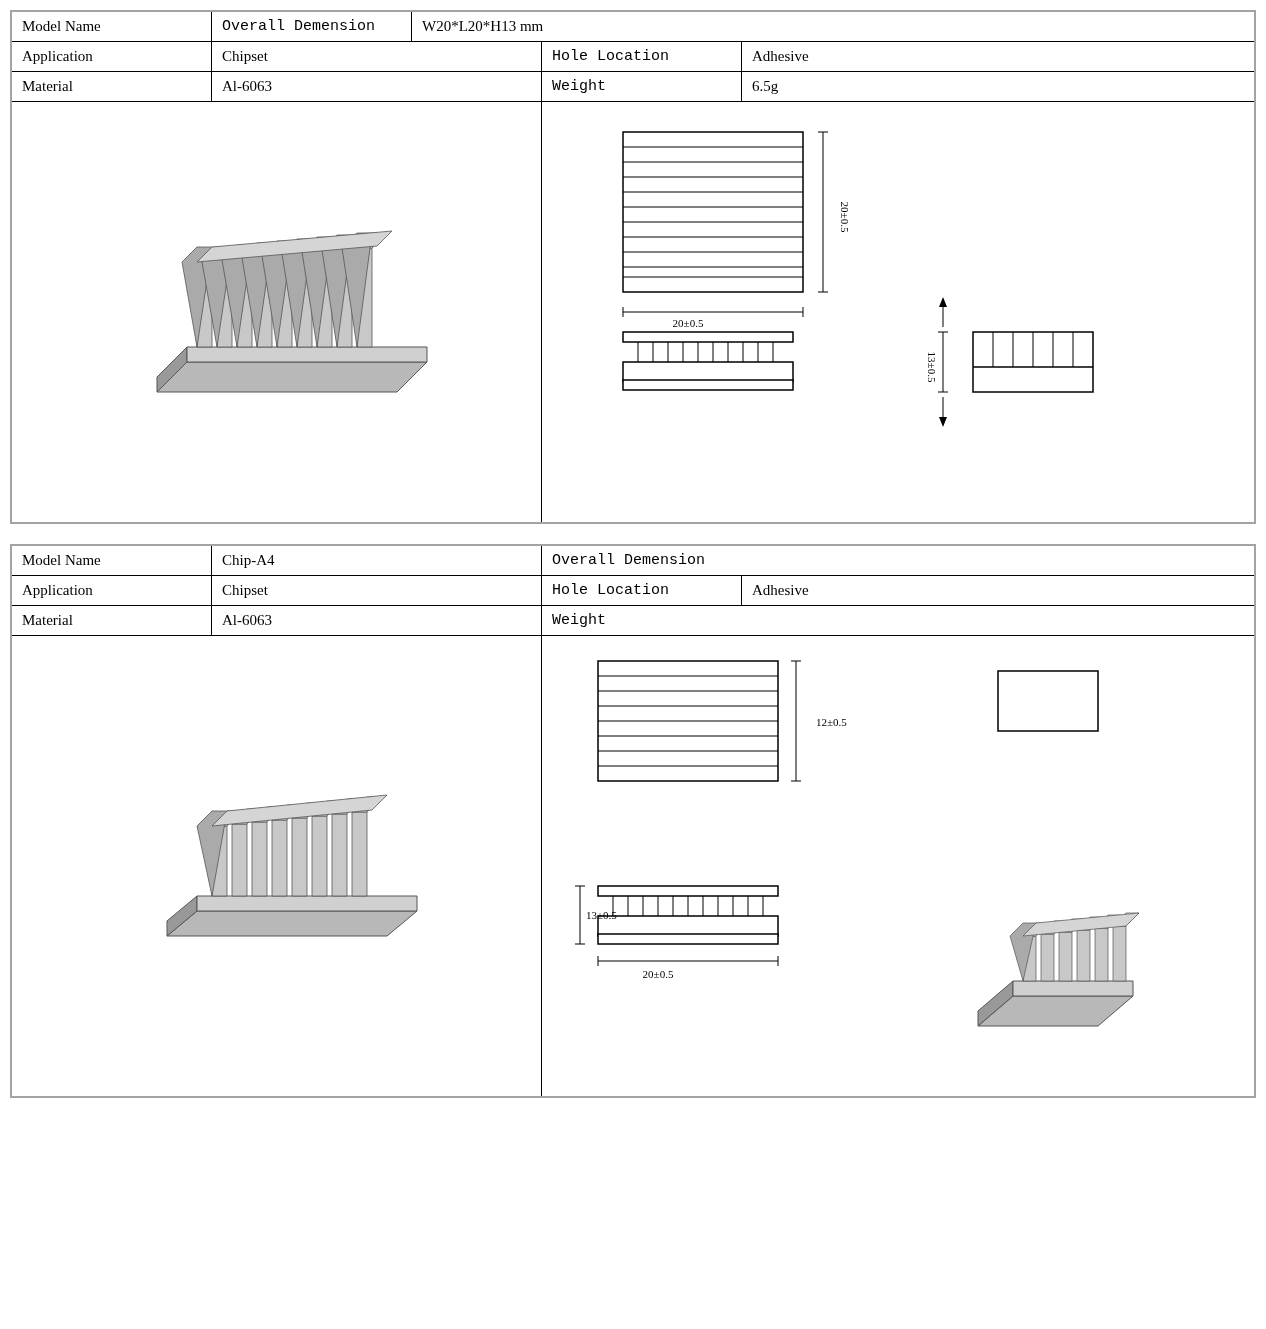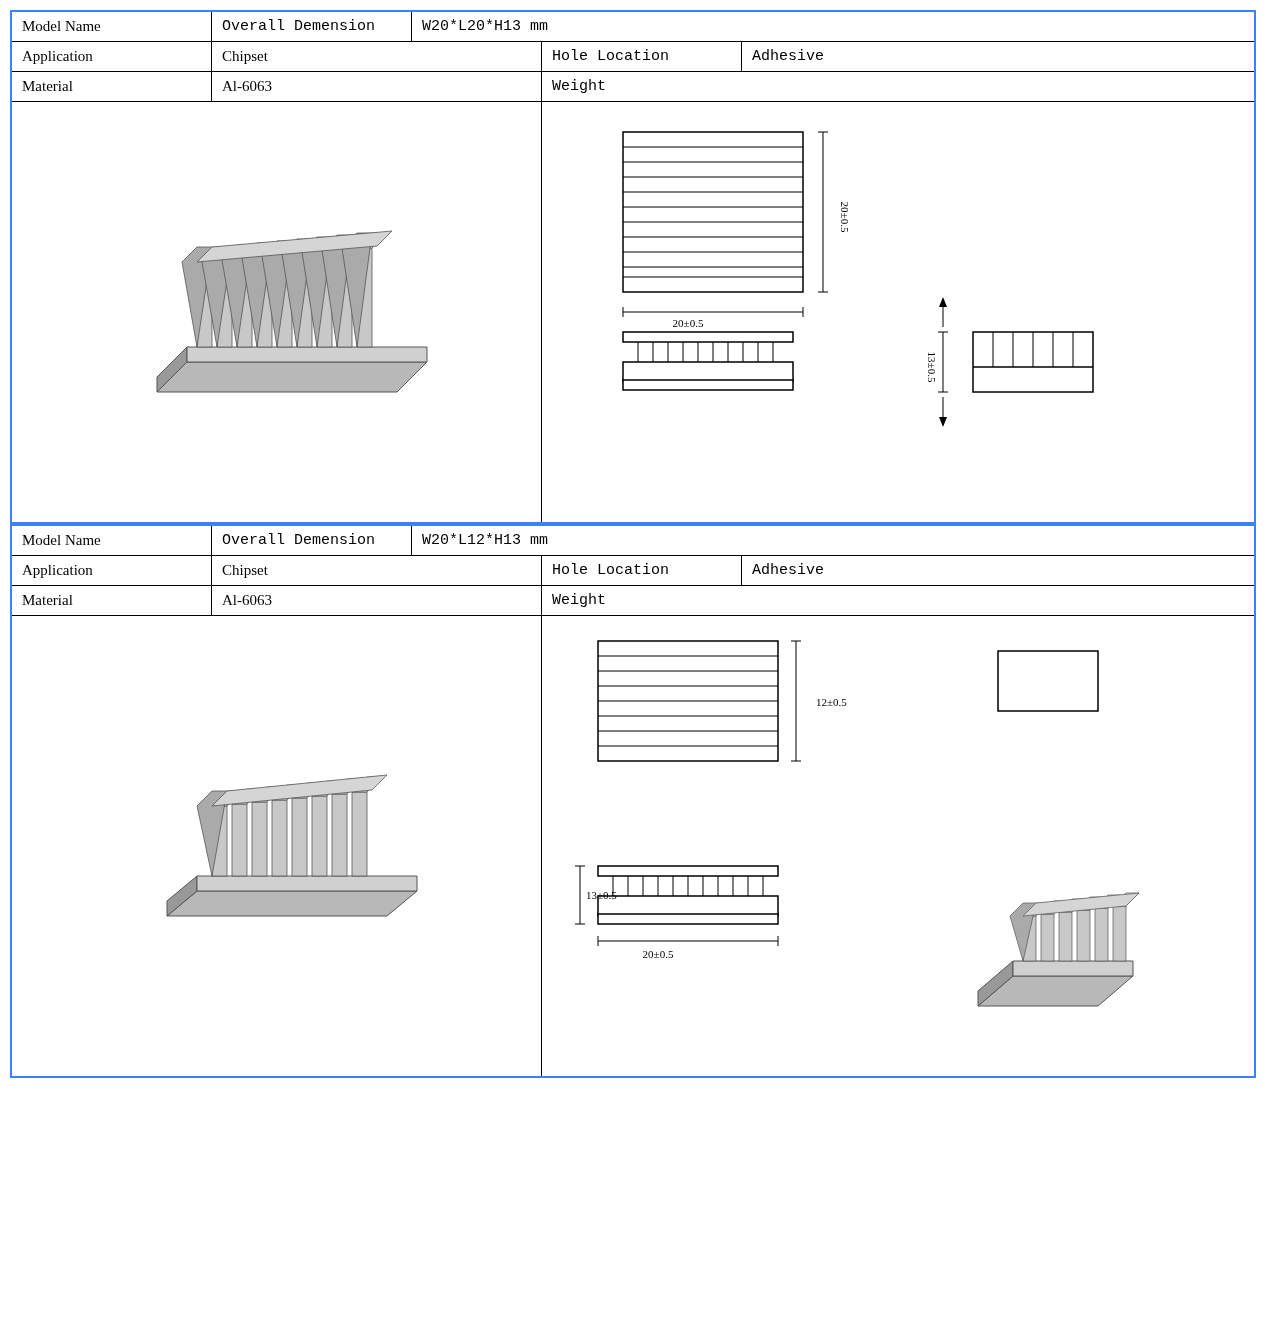--- a/index.html
+++ b/index.html
@@ -5,21 +5,22 @@
     * { box-sizing: border-box; margin: 0; padding: 0; }
     body {
       background: #fff;
       font-family: 'Times New Roman', Times, serif;
       font-size: 15px;
       padding: 10px;
       width: 1266px;
     }
 
     .product-card {
-      border: 2px solid #3b82f6;
+      border: 2px solid #a3a3a3;
+      margin-bottom: 20px;
       width: 100%;
     }
 
     .info-rows {
       border-bottom: 1px solid #000;
     }
 
     .info-row {
       display: flex;
       border-bottom: 1px solid #000;
@@ -49,21 +50,20 @@
     }
 
     .cell-label2 {
       width: 200px;
       min-width: 200px;
       font-family: Liberation Mono, monospace;
     }
 
     .cell-value2 {
       flex: 1;
-      font-family: Liberation Mono, monospace;
     }
 
     .image-row {
       display: flex;
       min-height: 420px;
     }
 
     .product-image-cell {
       width: 530px;
       min-width: 530px;
@@ -104,20 +104,21 @@
       <div class="cell cell-label">Application</div>
       <div class="cell cell-value">Chipset</div>
       <div class="cell cell-label2">Hole Location</div>
       <div class="cell cell-value2">Adhesive</div>
     </div>
 
     <div class="info-row">
       <div class="cell cell-label">Material</div>
       <div class="cell cell-value">Al-6063</div>
       <div class="cell cell-label2">Weight</div>
+      <div class="cell cell-value2">6.5g</div>
     </div>
   </div>
 
   <div class="image-row">
     <div class="product-image-cell">
 
       <svg width="360" height="320" viewBox="0 0 360 320">
 
         <polygon points="60,240 300,240 330,210 90,210" fill="#b8b8b8" stroke="#555" stroke-width="1"></polygon>
 
@@ -230,22 +231,22 @@
       </svg>
     </div>
   </div>
 </div>
 
 <div class="product-card">
   <div class="info-rows">
 
     <div class="info-row">
       <div class="cell cell-label">Model Name</div>
+      <div class="cell cell-value">Chip-A4</div>
       <div class="cell cell-label2">Overall Demension</div>
-      <div class="cell cell-value2">W20*L12*H13 mm</div>
     </div>
 
     <div class="info-row">
       <div class="cell cell-label">Application</div>
       <div class="cell cell-value">Chipset</div>
       <div class="cell cell-label2">Hole Location</div>
       <div class="cell cell-value2">Adhesive</div>
     </div>
 
     <div class="info-row">

